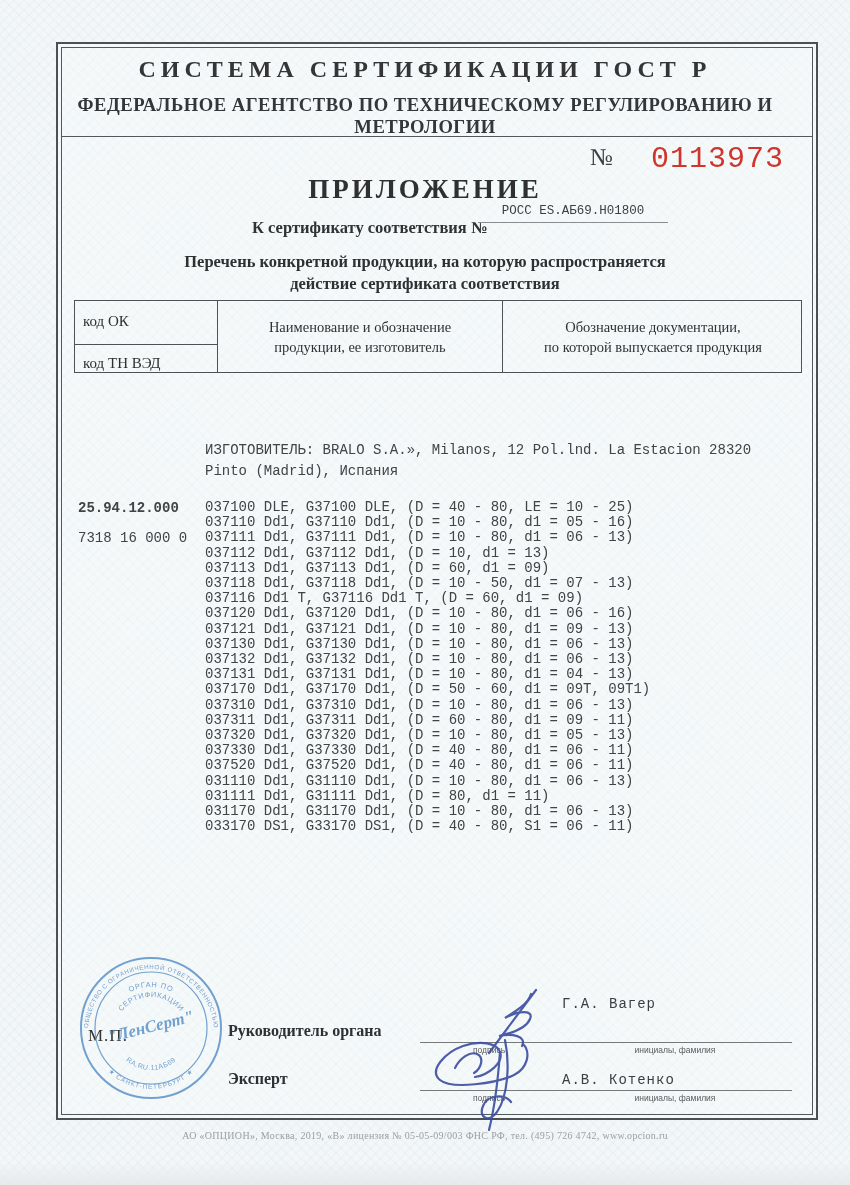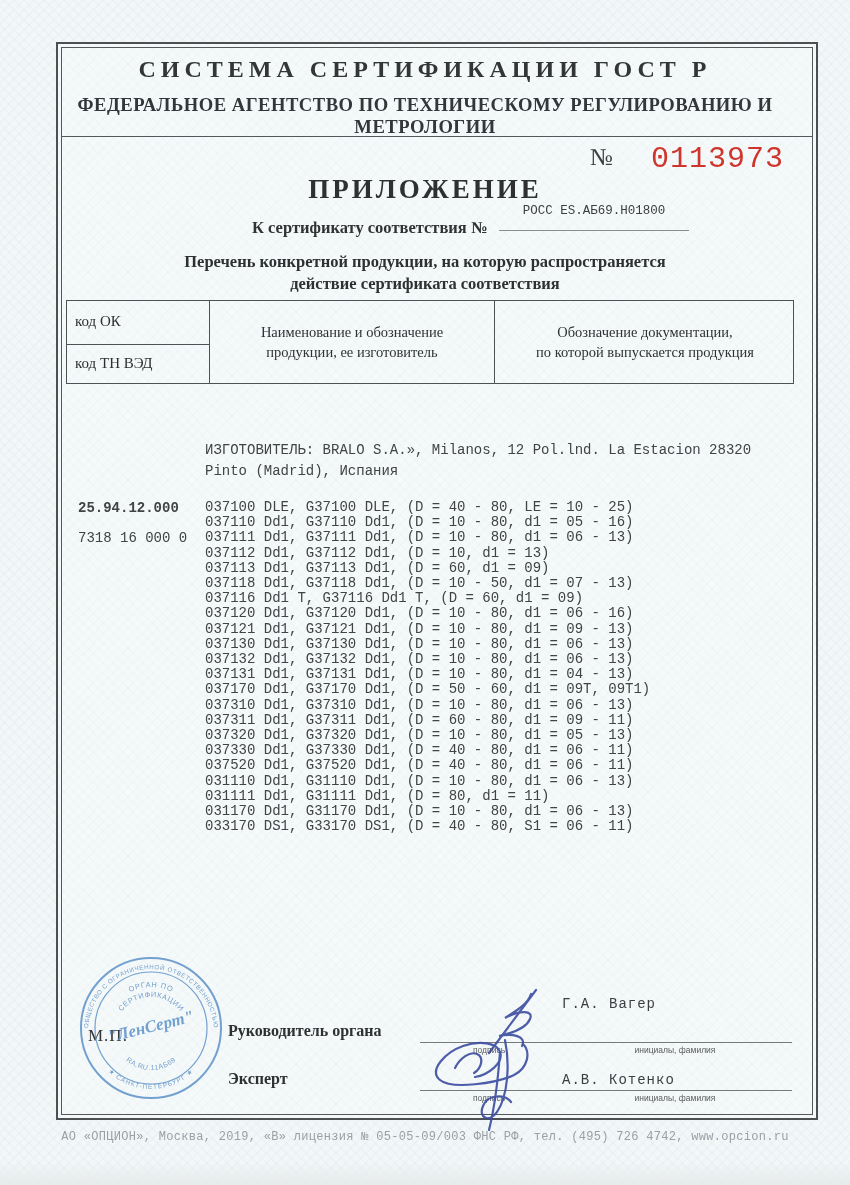--- a/index.html
+++ b/index.html
@@ -26,28 +26,28 @@
   .agency{ top:94px; font-weight:bold; font-size:19px; letter-spacing:0.5px; color:#34373a;
     transform:scaleX(0.98); }
 
   .blank-no{ top:142px; left:590px; display:flex; align-items:flex-start; gap:8px; }
   .blank-no .nsign{ font-size:24px; color:#3d3f41; font-weight:normal; padding-top:2px; }
   .blank-no .digits{ font-family:"Liberation Mono", monospace; font-size:30px; letter-spacing:1px;margin-left:30px; }
 
   .doc-title{ top:174px; font-weight:bold; font-size:27px; letter-spacing:3px; color:#2e3032; }
 
   .cert-label{ top:218px; left:252px; font-size:16.5px; font-weight:600; color:#303234; }
-  .cert-value{ top:204px; left:499px; width:190px; text-align:center;
+  .cert-value{ top:204px; left:478px; width:190px; text-align:center;
     font-family:"Liberation Mono", monospace; font-size:12.5px; color:#3c3e40;
-    padding-bottom:12px; border-bottom:1.2px solid #8a8d8f; }
+    padding-bottom:4px; border-bottom:1.2px solid #8a8d8f; }
 
   .subtitle1{ top:252px; font-weight:bold; font-size:16.5px; color:#2e3032; }
   .subtitle2{ top:274px; font-weight:bold; font-size:16.5px; color:#2e3032; }
 
-  .tbl{ position:absolute; left:66px; top:300px; width:728px; height:84px;
+  .tbl{ position:absolute; left:74px; top:300px; width:728px; height:73px;
     border:1.6px solid #4f5254; display:grid; grid-template-columns:143px 285px 300px; }
   .tbl .c1{ border-right:1.4px solid #4f5254; position:relative; }
   .tbl .c1 .split{ position:absolute; left:0; right:0; top:43px; border-top:1.2px solid #4f5254; }
   .tbl .c1 .lab1{ position:absolute; left:8px; top:12px; font-size:15px; }
   .tbl .c1 .lab2{ position:absolute; left:8px; top:54px; font-size:15px; }
   .tbl .c2{ border-right:1.4px solid #4f5254; }
   .tbl .c2, .tbl .c3{ display:flex; flex-direction:column; justify-content:center; align-items:center;
     font-size:14.5px; line-height:20px; text-align:center; color:#303234; }
 
   .mono{ font-family:"Liberation Mono", monospace; color:#414345; }
@@ -71,21 +71,21 @@
   .cap-name-2{ top:1093px; left:558px; width:234px; }
   .sig-name{ font-family:"Liberation Mono", monospace; font-size:14px; color:#3c3e40; letter-spacing:1px; }
   .name-1{ top:996px; left:562px; }
   .name-2{ top:1072px; left:562px; }
 
   .mp-mark{ top:1026px; left:88px; font-size:17px; letter-spacing:1px; color:#333537; }
 
   .stamp-box{ position:absolute; left:76px; top:952px; width:150px; height:150px; opacity:0.85; }
   .sig-overlay{ position:absolute; left:0; top:0; width:850px; height:1185px; pointer-events:none; }
 
-  .footer{ top:1130px; font-size:12px; color:#9aa0a5; font-family:Liberation Mono, monospace;
+  .footer{ top:1130px; font-size:10px; color:#9aa0a5; font-family:Liberation Serif, serif;
     letter-spacing:0.3px; }
 </style>
 </head>
 <body>
 
 <div class="page-edge-bottom"></div>
 
 <div class="frame">
   <div class="frame-inner"></div>
   <div class="header-rule"></div>

